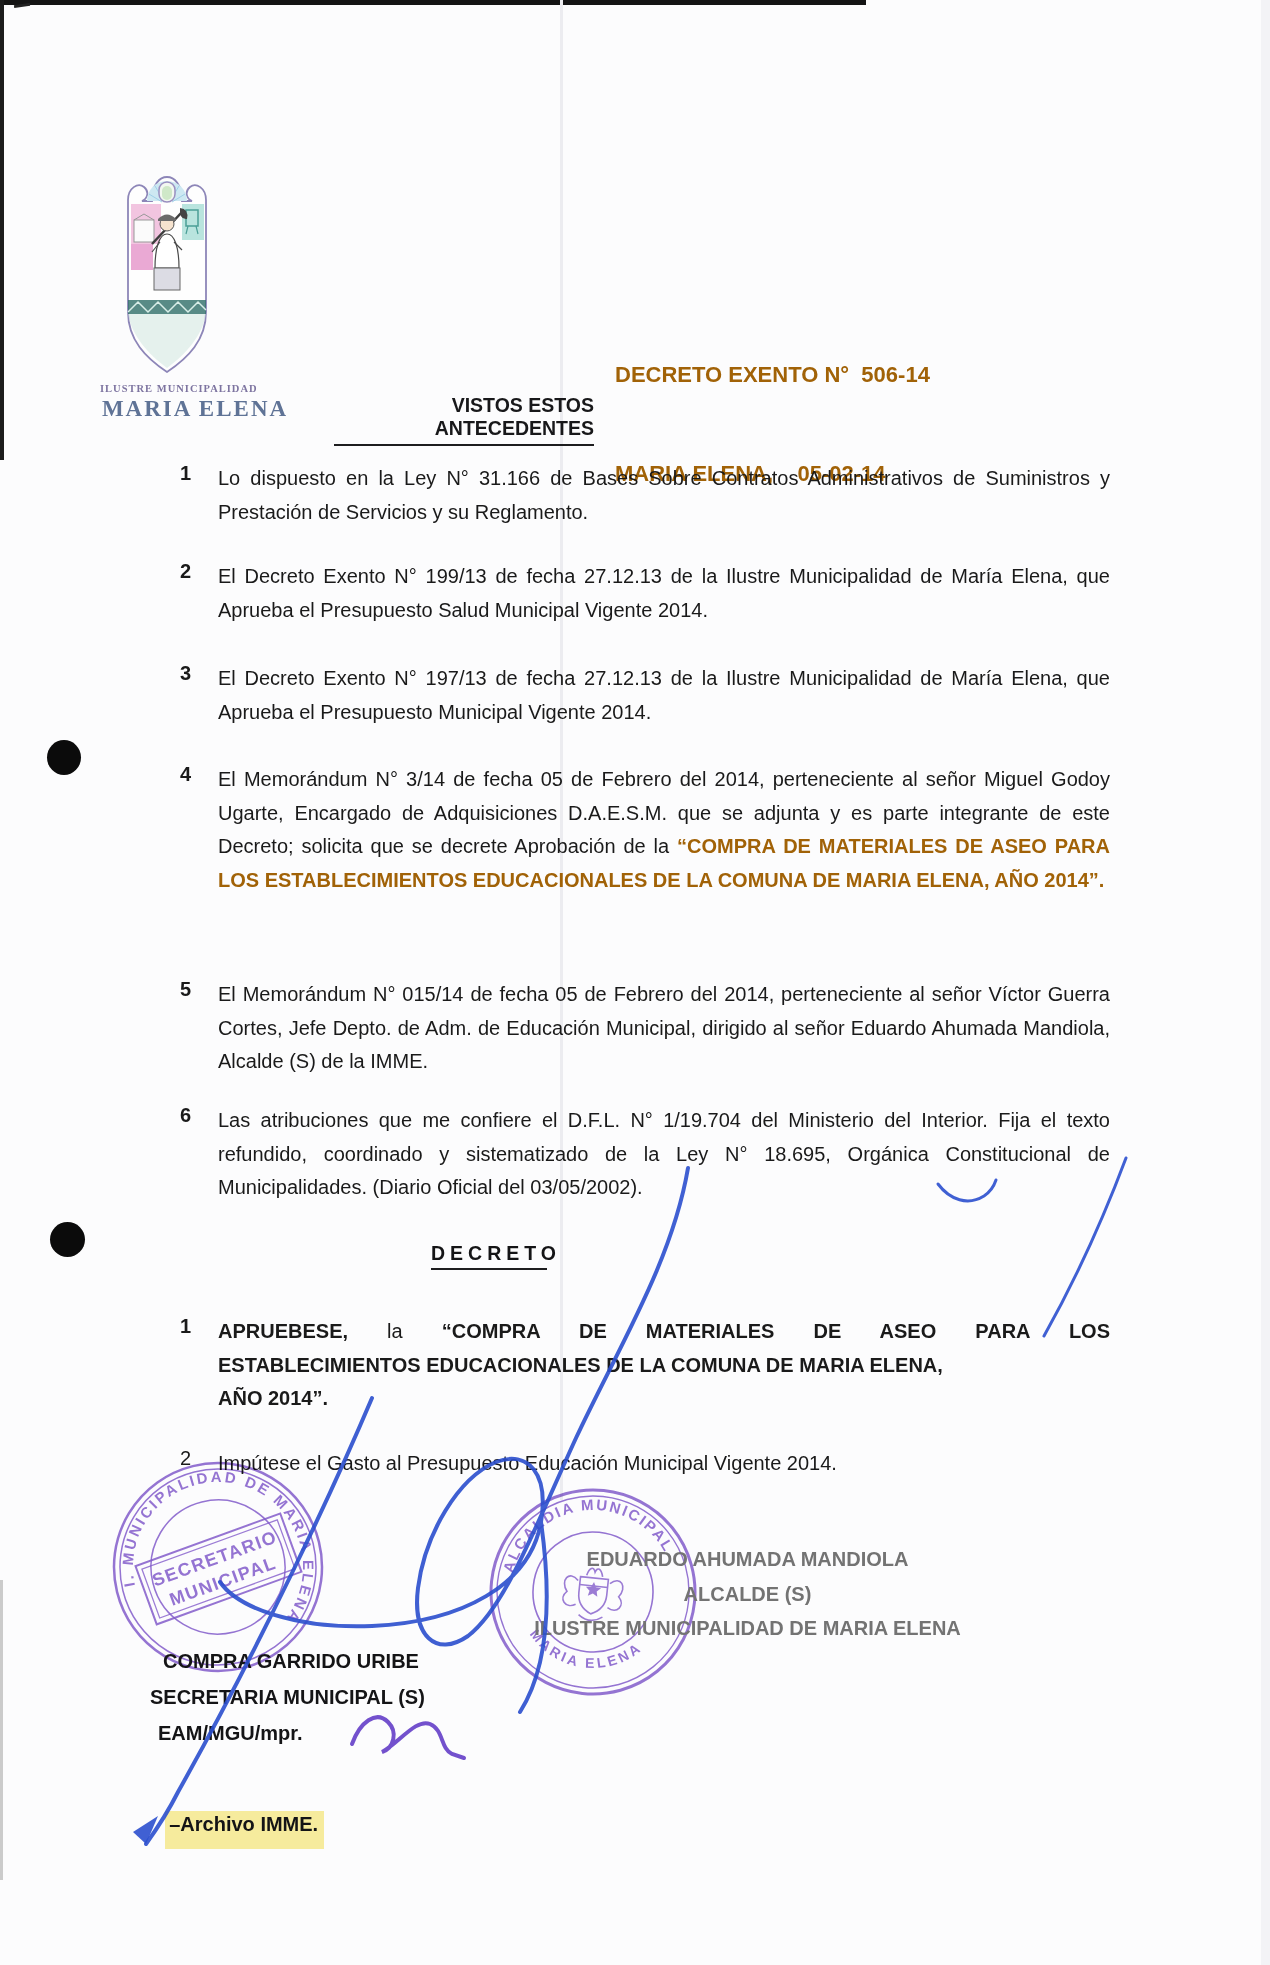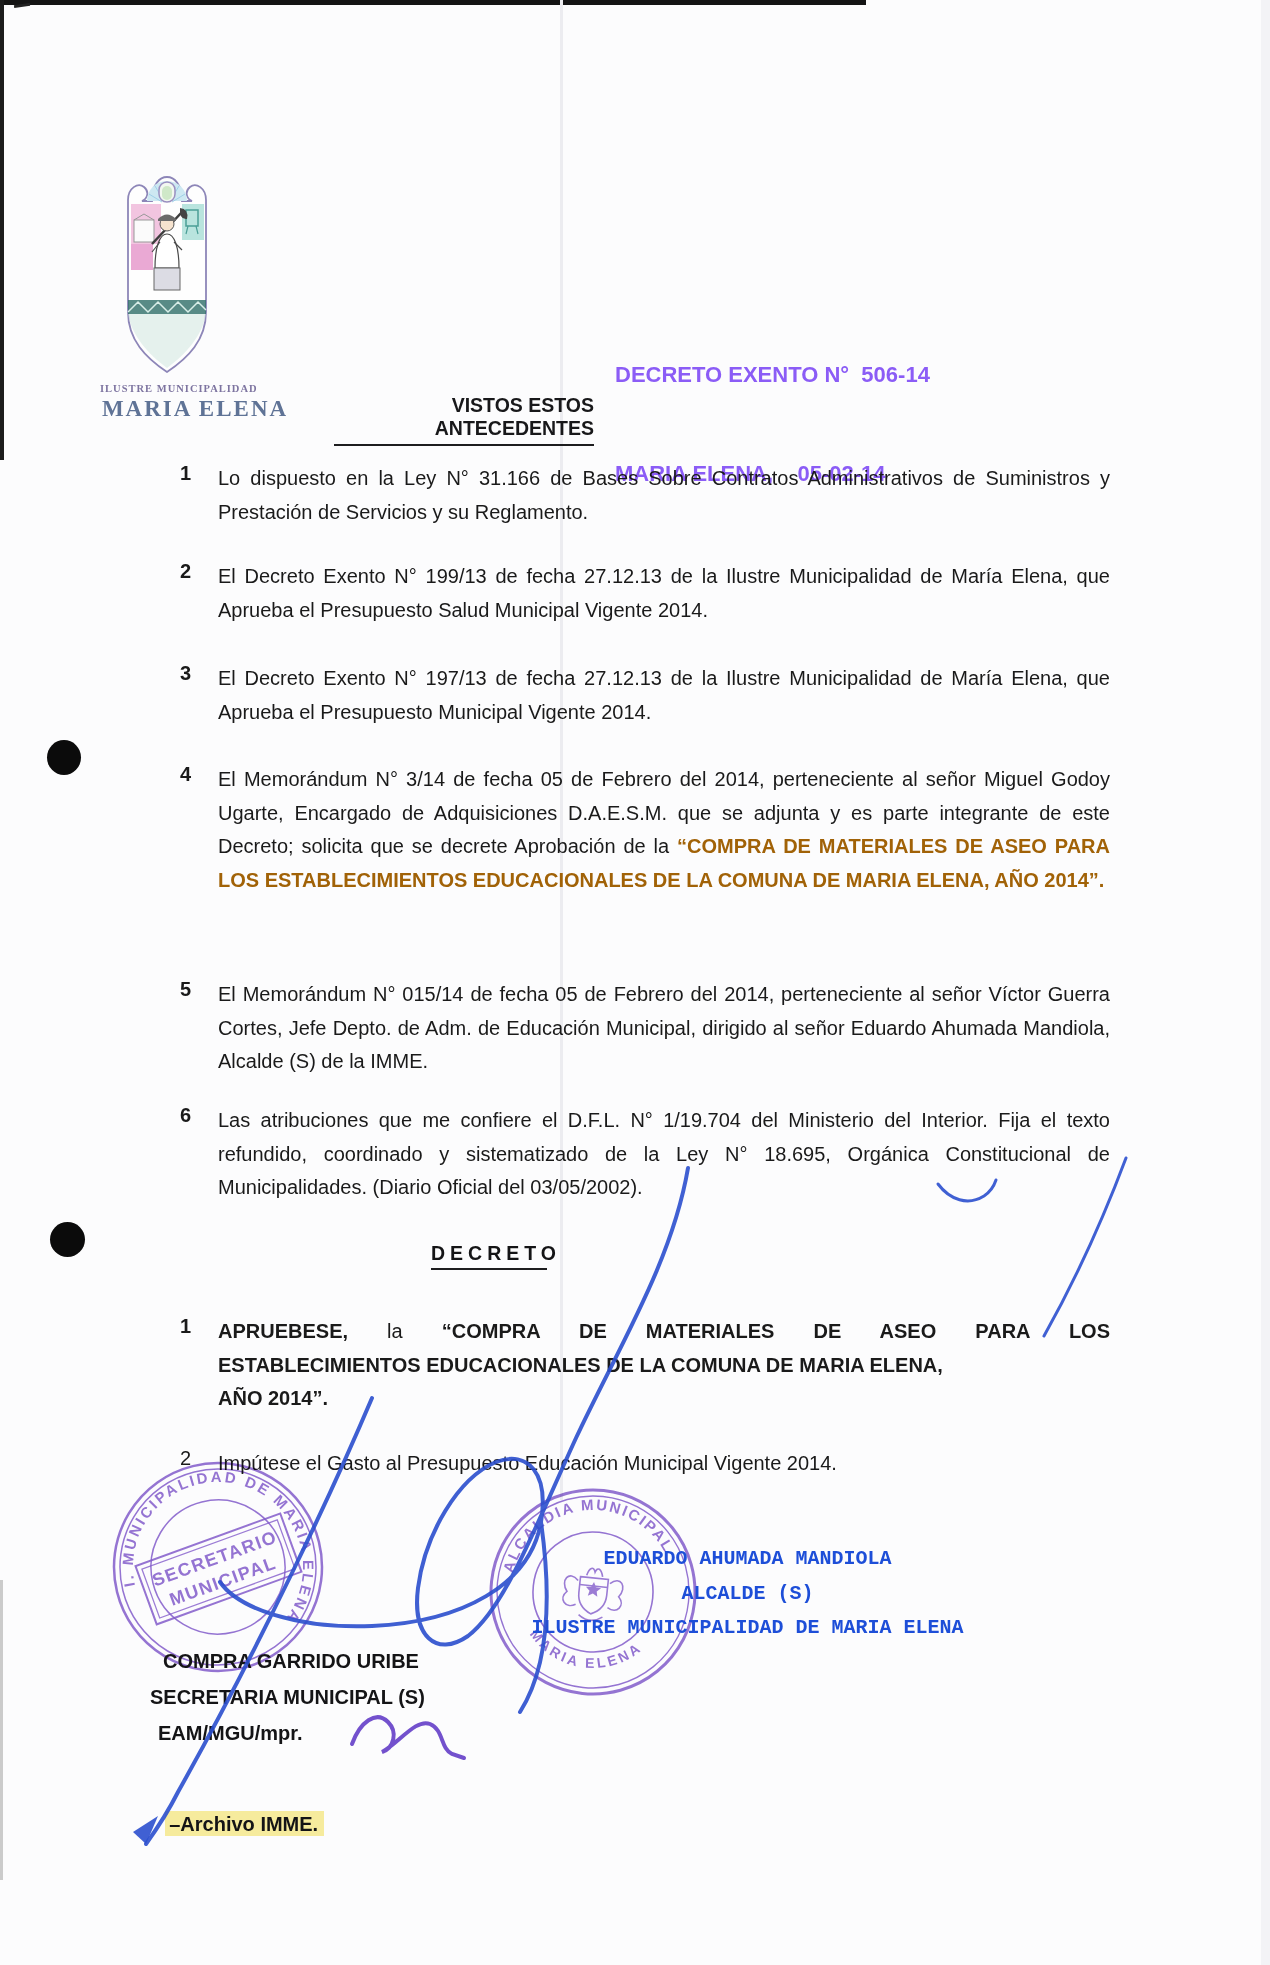--- a/index.html
+++ b/index.html
@@ -23,44 +23,44 @@
   
   .logo-caption-top{left:100px;top:383px;width:190px;text-align:left;
     font-family:"Liberation Serif",serif;font-size:10.5px;letter-spacing:1px;
     color:#7d74a0;font-weight:bold;}
   .logo-caption-main{left:84px;top:396px;width:222px;text-align:center;
     font-family:"Liberation Serif",serif;font-size:23px;font-weight:bold;
     letter-spacing:2px;color:#5f7396;}
 
   
   .title-block{left:615px;top:292px;font-size:22px;font-weight:bold;
-    line-height:33px;white-space:pre;color:#8b5cf6;}
+    line-height:33px;white-space:pre;color:#a16207;}
   .vistos-title{left:334px;top:394px;width:260px;text-align:right;
     font-size:19.5px;font-weight:bold;color:#18181a;
     border-bottom:2.5px solid #1d1d1f;padding-bottom:4px;}
 
   
   .item{left:178px;width:938px;}
   .item .num{position:absolute;left:2px;top:0;font-size:20px;font-weight:bold;}
   .item .txt{margin-left:40px;width:892px;text-align:justify;
     font-size:20px;line-height:33.5px;}
   .item .txt strong{color:#a16207;}
   .justify-line{text-align:justify;text-align-last:justify;}
   .left-line{text-align:left;}
 
   .decreto-title{left:431px;top:1242px;width:116px;text-align:center;
     font-size:19.5px;font-weight:bold;letter-spacing:5px;color:#141416;
     border-bottom:2.5px solid #1d1d1f;padding-bottom:3px;}
 
   
   .sig-right{left:525px;top:1542px;width:445px;text-align:center;
-    font-size:20px;line-height:34.5px;color:#1d4ed8;font-family:Liberation Mono, monospace;}
+    font-size:20px;line-height:34.5px;color:#737373;}
   .sig-right .b{font-weight:bold;}
   .sig-left-line{font-size:20px;font-weight:bold;color:#141416;white-space:pre;}
-  .hl{background:#f6eb9d;padding:2px 6px 1px 4px;}
+  .hl{background:#f6eb9d;padding:2px 6px 14px 4px;}
 
   svg{display:block;}
   .stamp{mix-blend-mode:multiply;opacity:.92;}
 </style>
 </head>
 <body>
 
 <div class="page">
 
   <div class="abs edge-top"></div>

